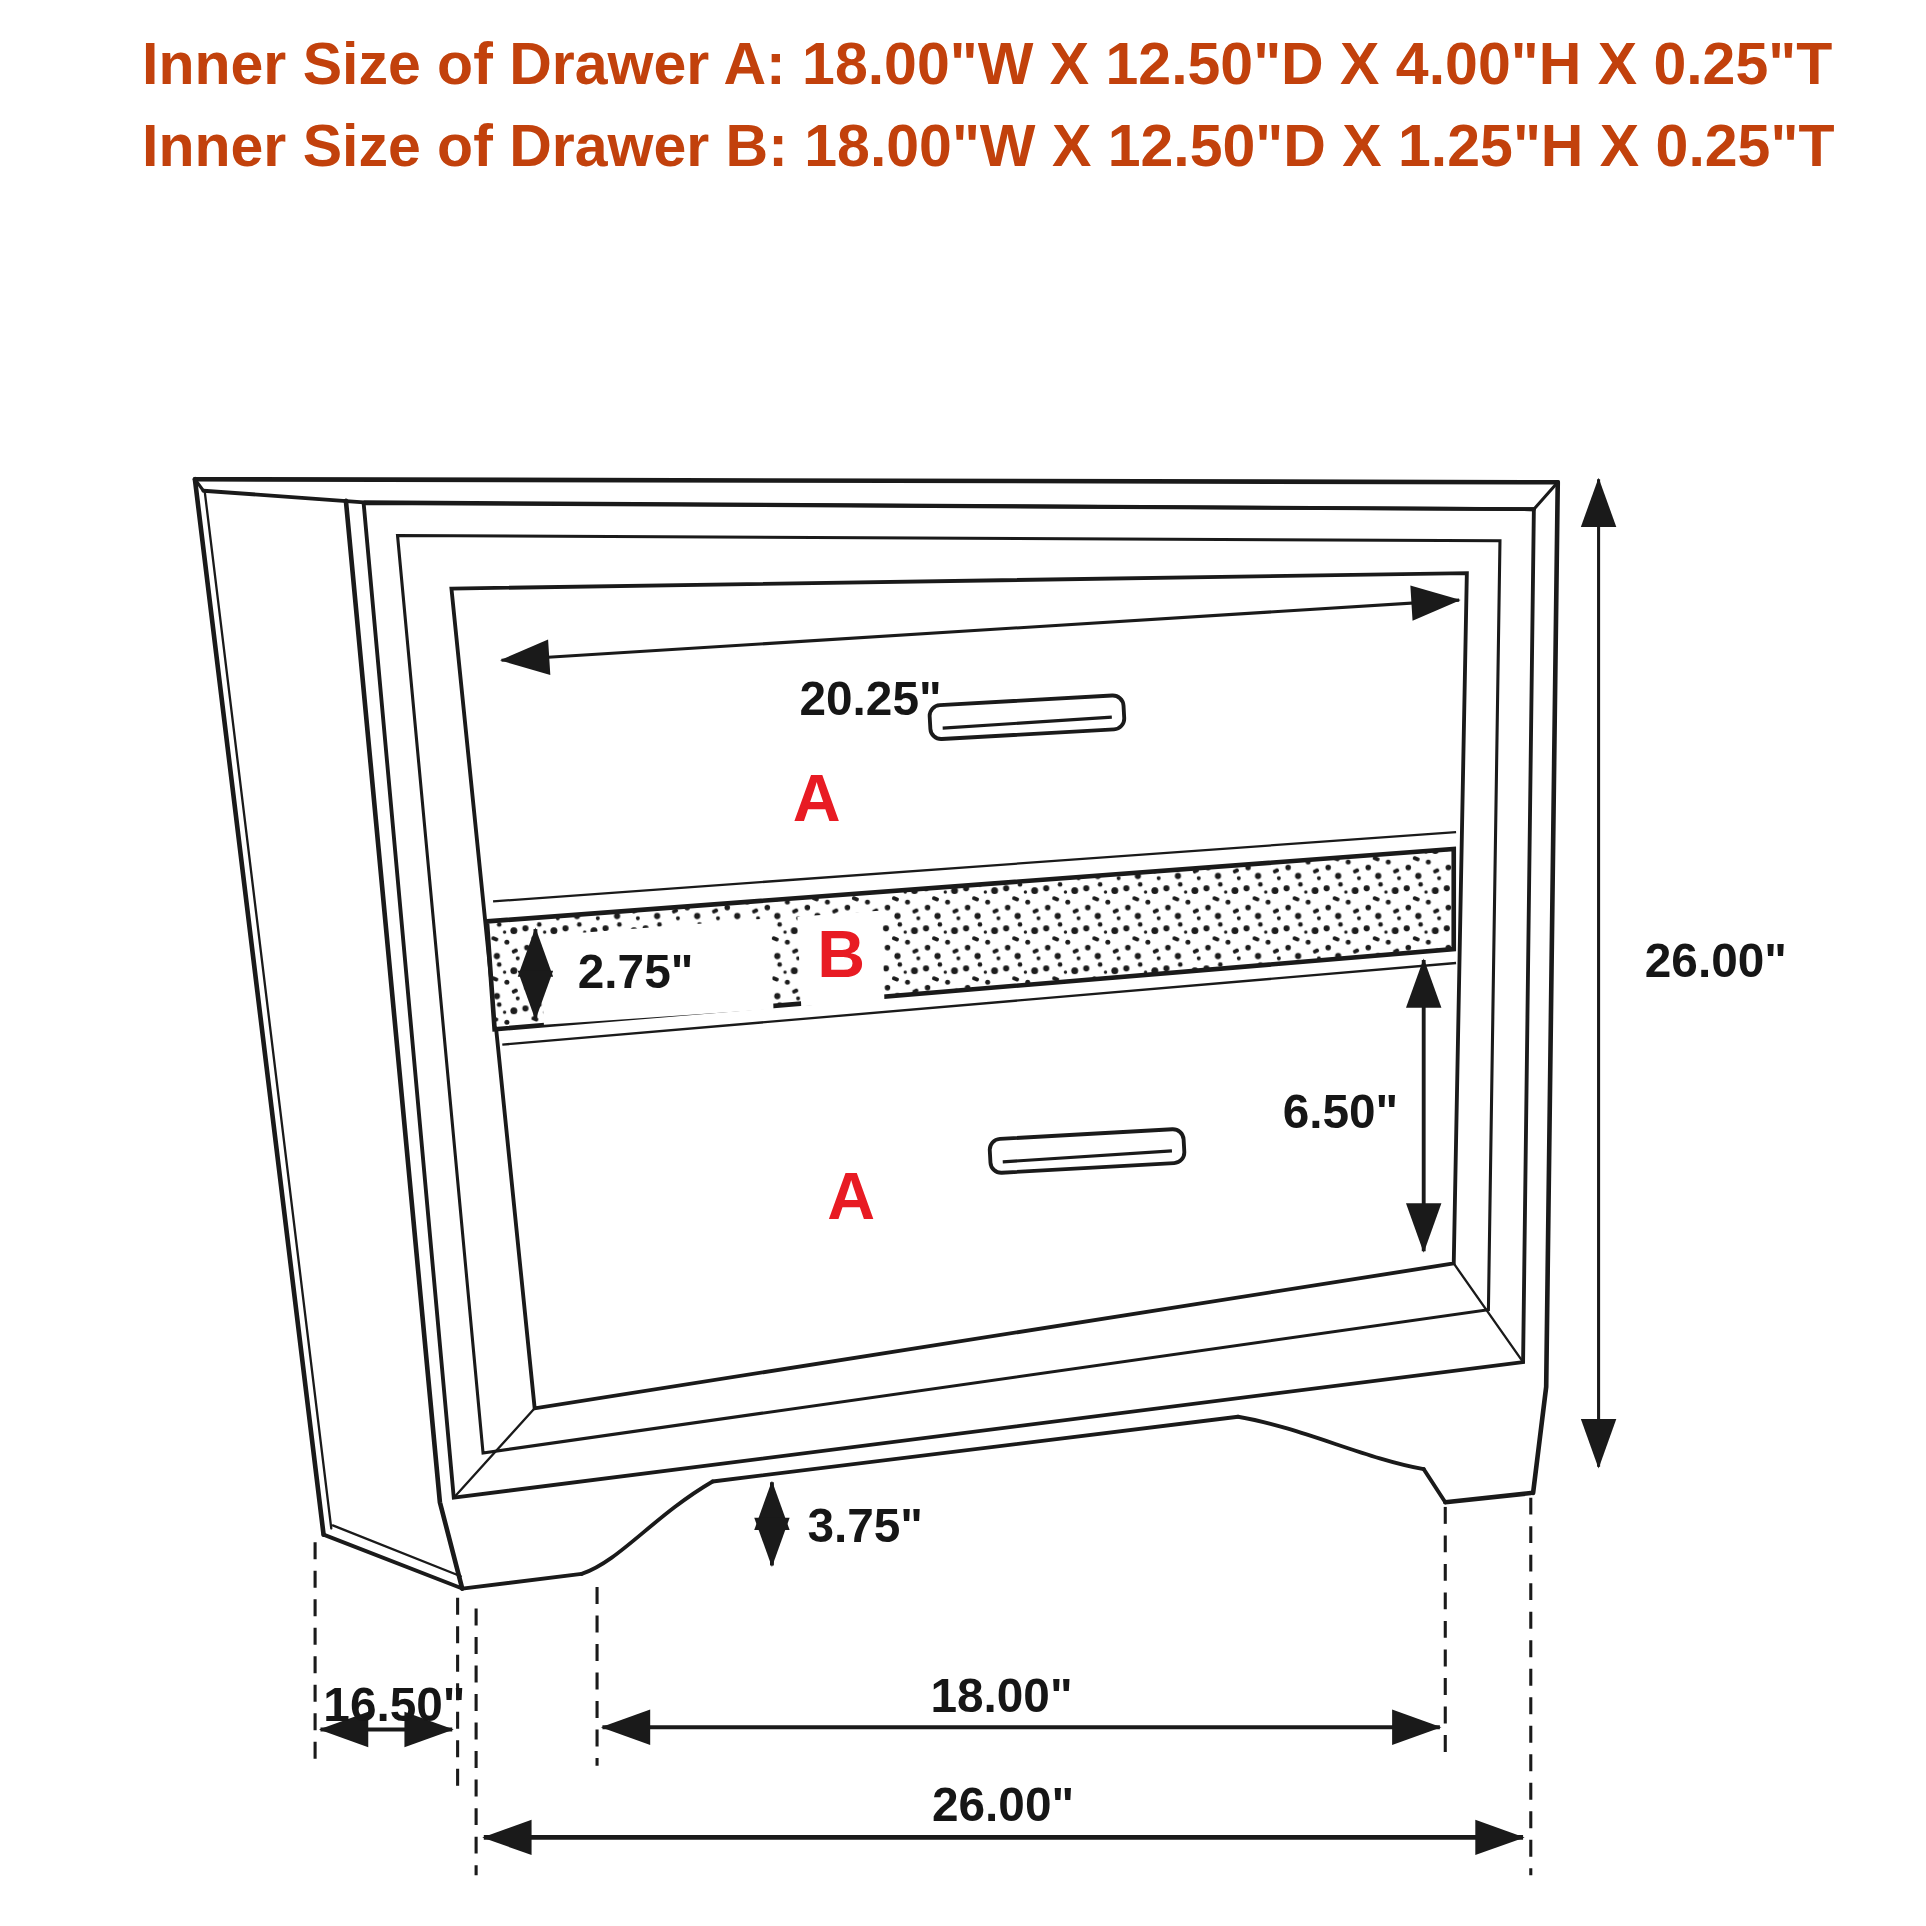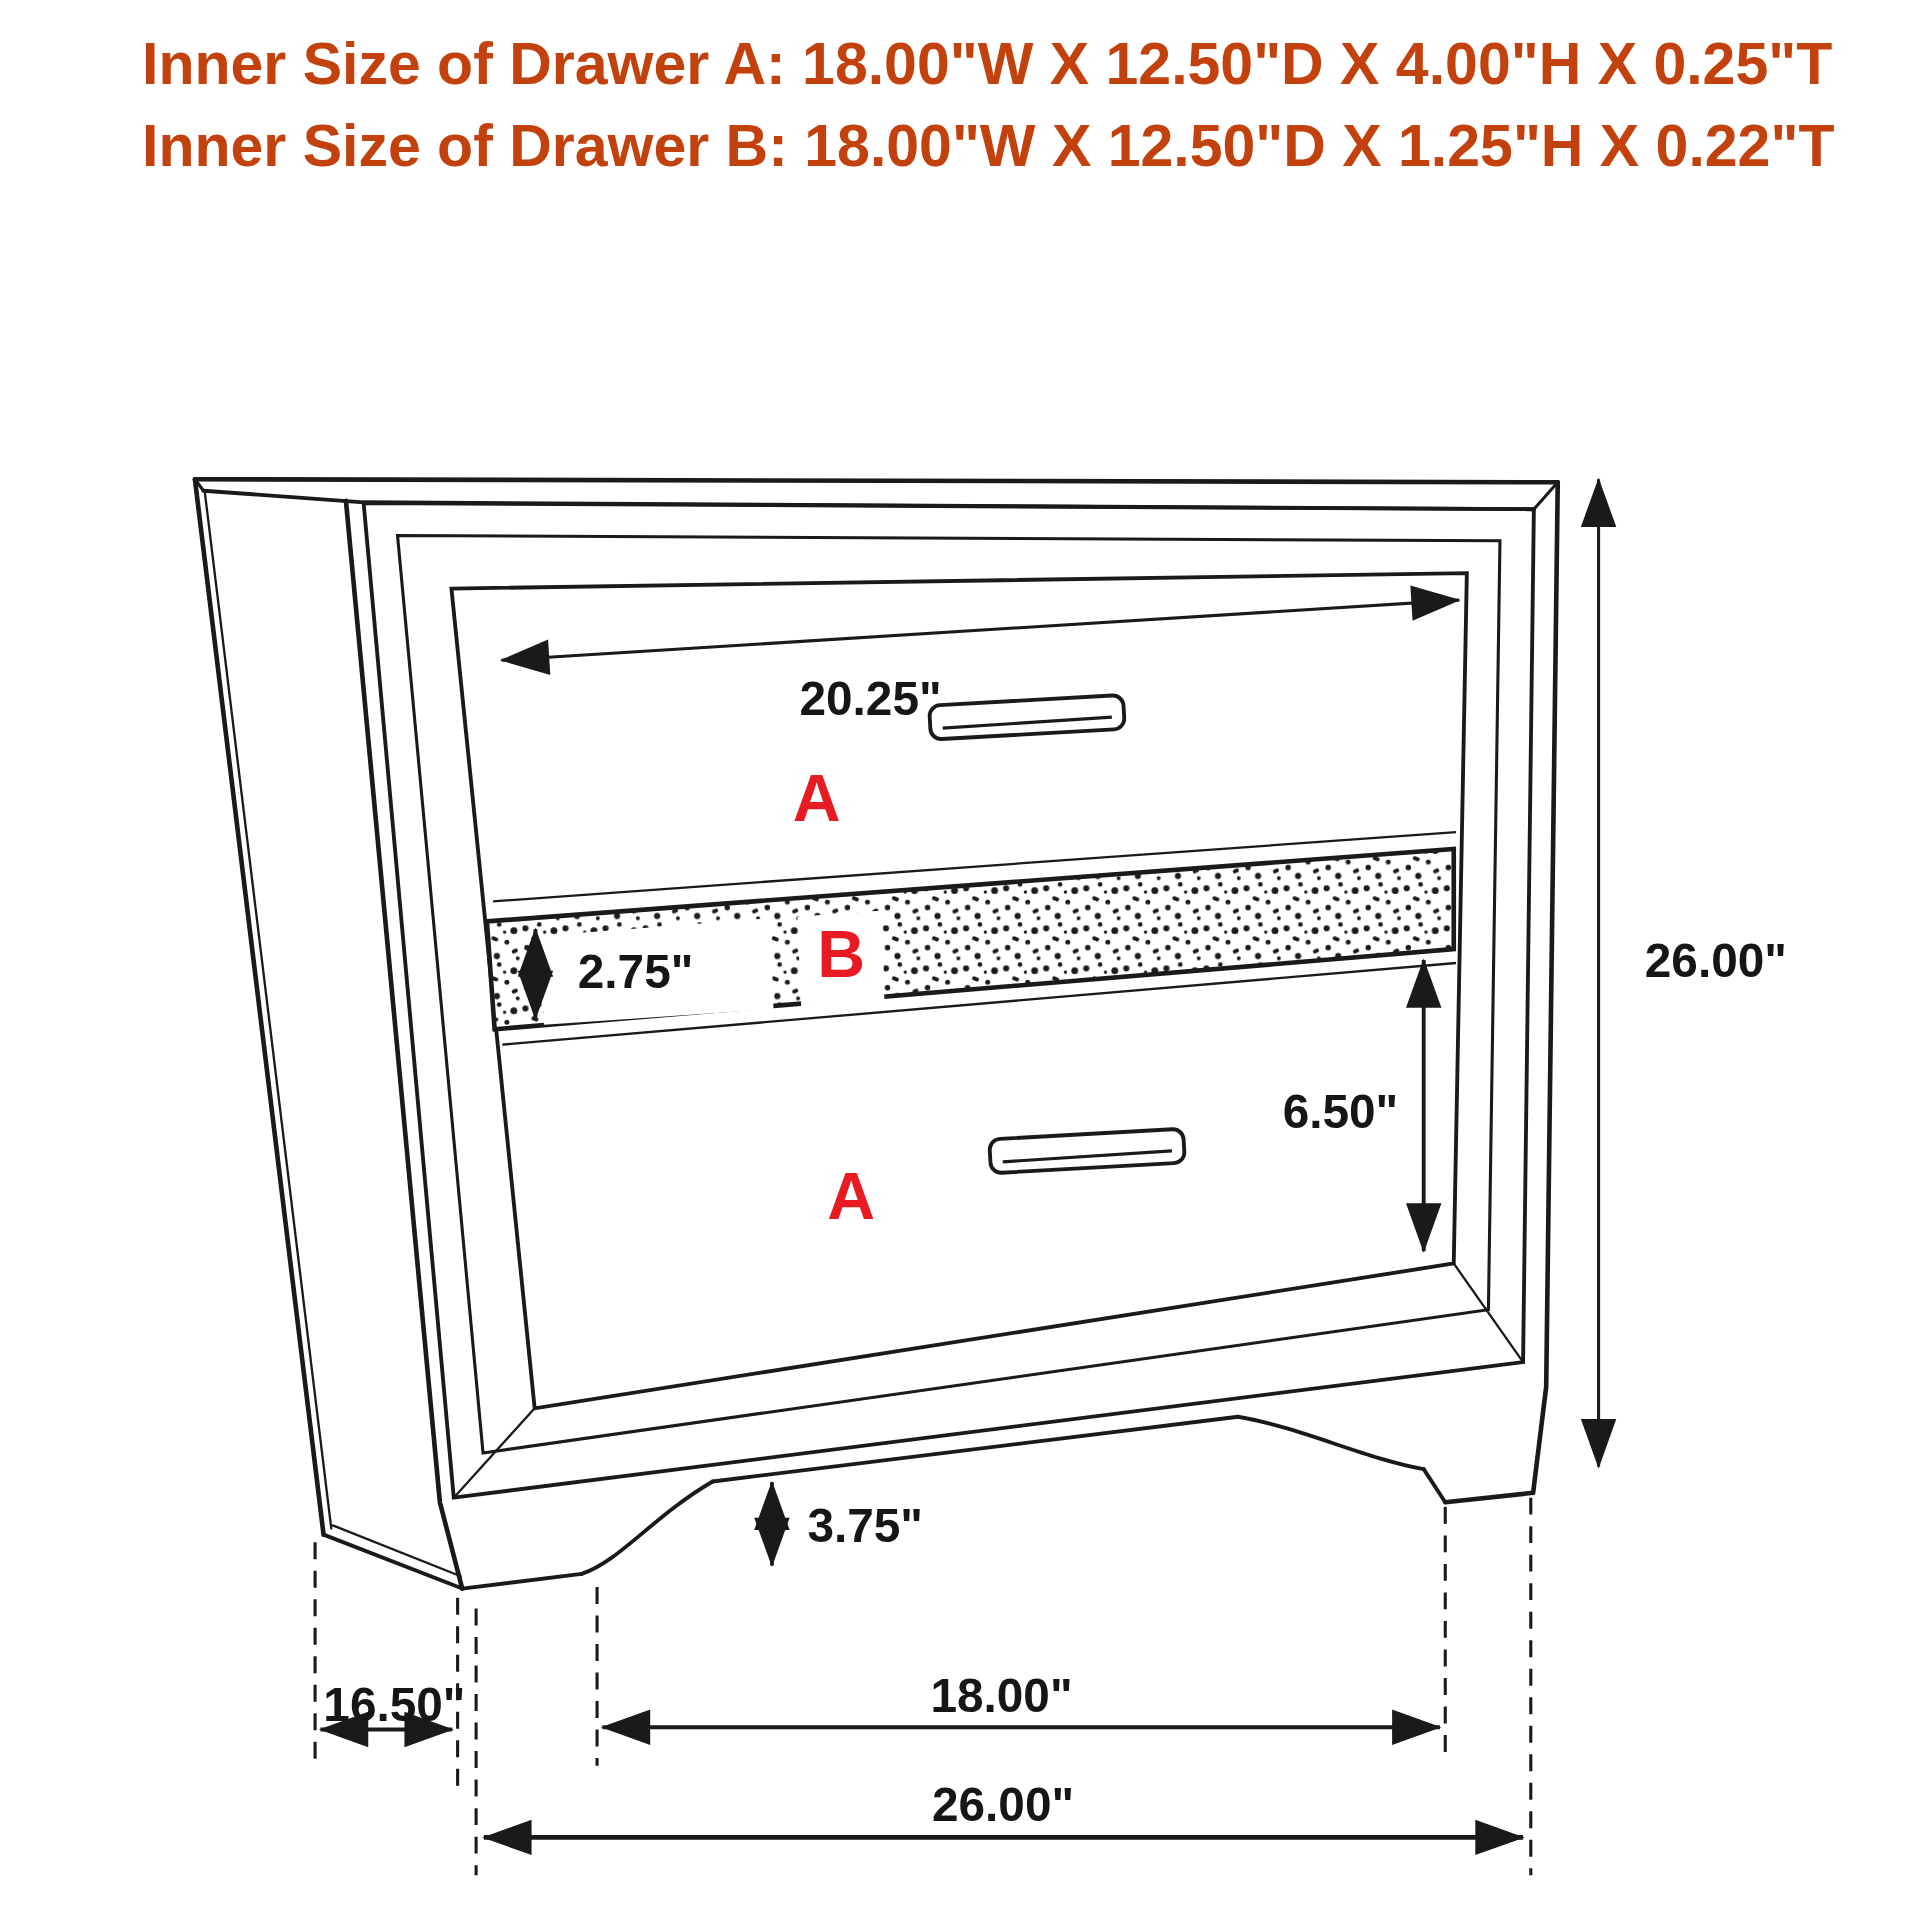--- a/index.html
+++ b/index.html
@@ -22,21 +22,21 @@
     font-size:86px;font-weight:700;fill:#e81b23;
   }
 </style>
 </head>
 <body>
 
 <div id="stage">
 
   <div class="header">
     <div>Inner Size of Drawer A: 18.00"W X 12.50"D X 4.00"H X 0.25"T</div>
-    <div>Inner Size of Drawer B: 18.00"W X 12.50"D X 1.25"H X 0.22"T</div>
+    <div>Inner Size of Drawer B: 18.00"W X 12.50"D X 1.25"H X 0.25"T</div>
   </div>
 
   <svg width="1926" height="1926" viewBox="0 0 2500 2500">
     <defs>
       <marker id="ah" markerUnits="userSpaceOnUse" markerWidth="70" markerHeight="50" refX="64" refY="25" orient="auto-start-reverse">
         <path d="M2,2 L66,25 L2,48 Z" fill="#1a1a1a"></path>
       </marker>
       <pattern id="speck" width="52" height="52" patternUnits="userSpaceOnUse">
         <circle cx="6" cy="9" r="4" fill="#1c1c1c"></circle>
         <circle cx="24" cy="4" r="3" fill="#1c1c1c"></circle>

